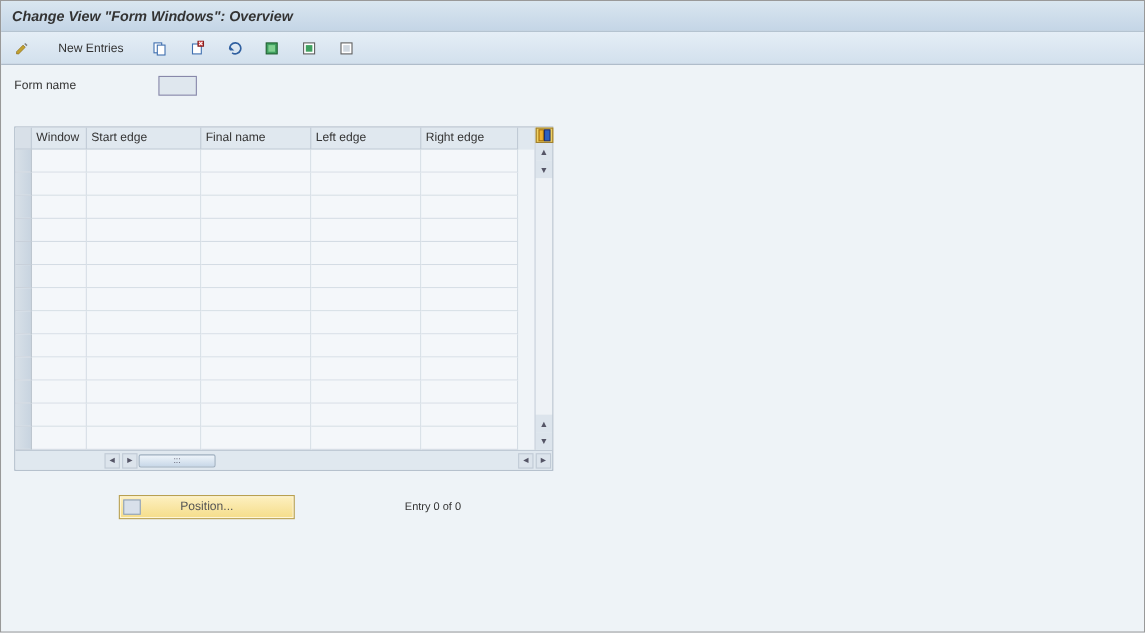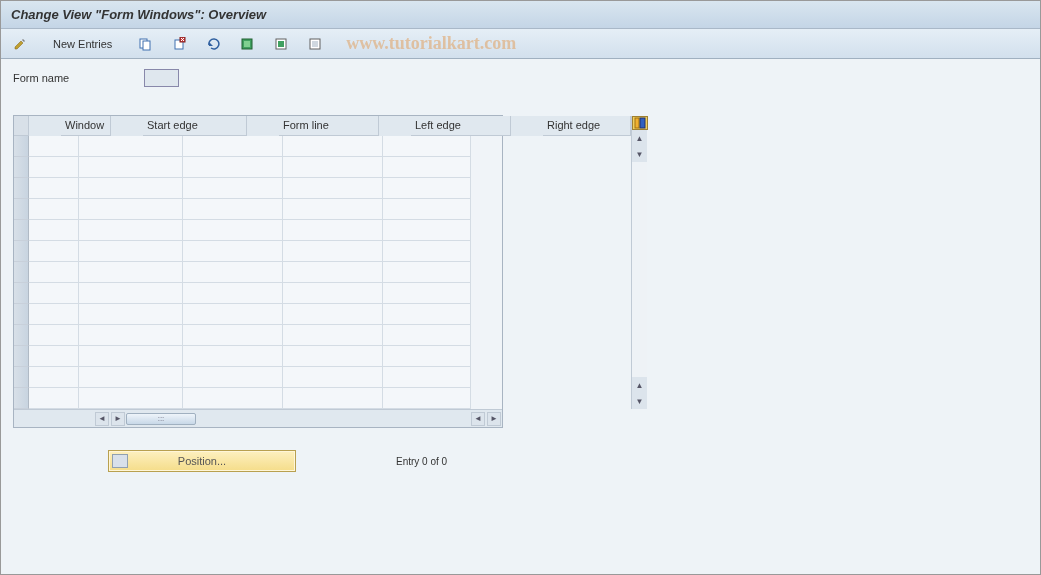--- a/index.html
+++ b/index.html
@@ -105,21 +105,20 @@
       height: 20px;
     }
     .th-cell {
       border-right: 1px solid #c0cad5;
       border-bottom: 1px solid #c0cad5;
       padding: 3px 4px;
       font-size: 11px;
       color: #333;
       overflow: hidden;
       white-space: nowrap;
-      margin-left: 32px;
     }
     .row-selector-header {
       width: 15px;
       background: #d8e0e8;
       border-right: 1px solid #c0cad5;
       border-bottom: 1px solid #c0cad5;
     }
     .col-window { width: 50px; }
     .col-startline { width: 104px; }
     .col-finalline { width: 100px; }
@@ -218,21 +217,21 @@
     }
     
     .footer {
       margin-top: 22px;
       display: flex;
       align-items: center;
       gap: 40px;
       padding-left: 95px;
     }
     .position-btn {
-      width: 188px;
+      width: 160px;
       height: 22px;
       background: linear-gradient(to bottom, #fdf0c0 0%, #f5dd8a 100%);
       border: 1px solid #b8a050;
       color: #555;
       font-size: 11px;
       display: flex;
       align-items: center;
       justify-content: center;
       cursor: pointer;
       box-shadow: inset 0 0 0 1px #fff6d8;
@@ -299,37 +298,36 @@
         <rect x="2" y="2" width="10" height="10" fill="#fff" stroke="#606060"></rect>
         <rect x="4" y="4" width="6" height="6" fill="#40a060"></rect>
       </svg>
   </span>
   <span class="toolbar-icon">
     <svg width="14" height="14" viewBox="0 0 14 14">
         <rect x="2" y="2" width="10" height="10" fill="#fff" stroke="#606060"></rect>
         <rect x="4" y="4" width="6" height="6" fill="#d0d8e0"></rect>
       </svg>
   </span>
-  <span class="watermark">www.tutorialkart.com</span>
 </div>
 
 <div class="body-area">
   <div class="form-row">
     <span class="form-label">Form name</span>
     <input class="form-input" value="" style="">
   </div>
 
   <div class="table-container">
     <div class="table-wrapper">
       <div class="grid-area">
         <div class="table-header">
           <div class="row-selector-header"></div>
           <div class="th-cell col-window">Window</div>
           <div class="th-cell col-startline">Start edge</div>
-          <div class="th-cell col-finalline">Form line</div>
+          <div class="th-cell col-finalline">Final name</div>
           <div class="th-cell col-leftedge">Left edge</div>
           <div class="th-cell col-rightedge">Right edge</div>
         </div>
         <div class="table-body" id="table-body">
             <div class="data-row">
               <div class="row-selector"></div>
               <div class="td-cell col-window"></div>
               <div class="td-cell col-startline"></div>
               <div class="td-cell col-finalline"></div>
               <div class="td-cell col-leftedge"></div>

